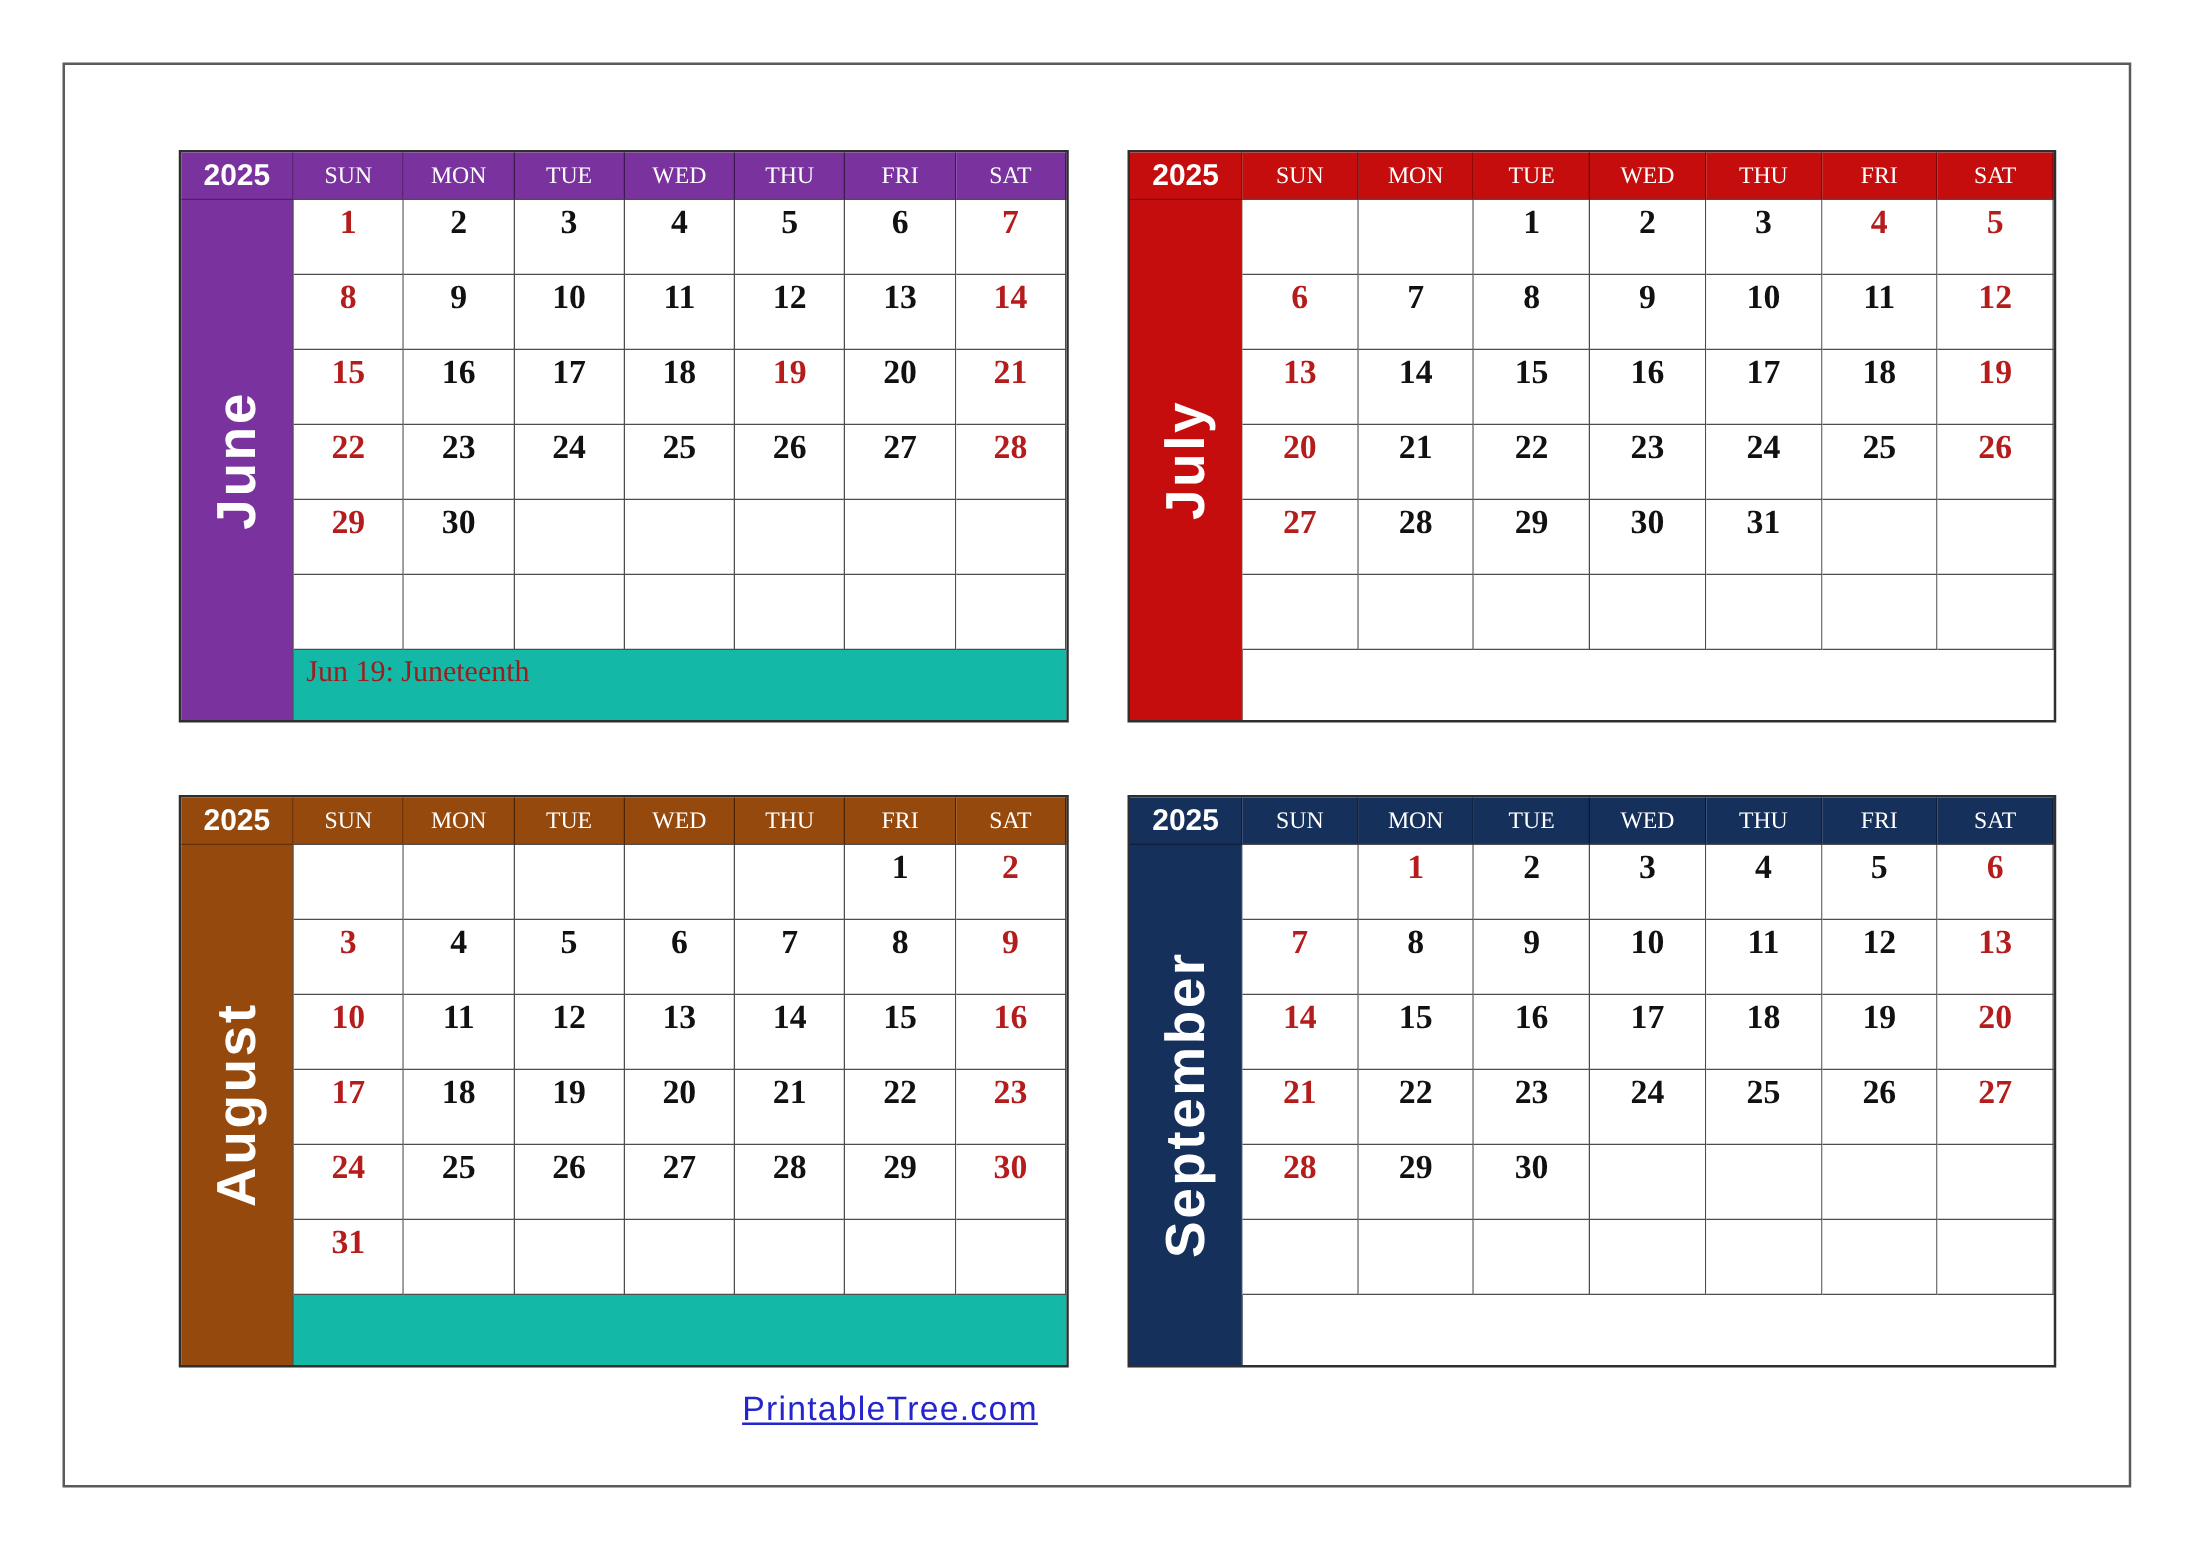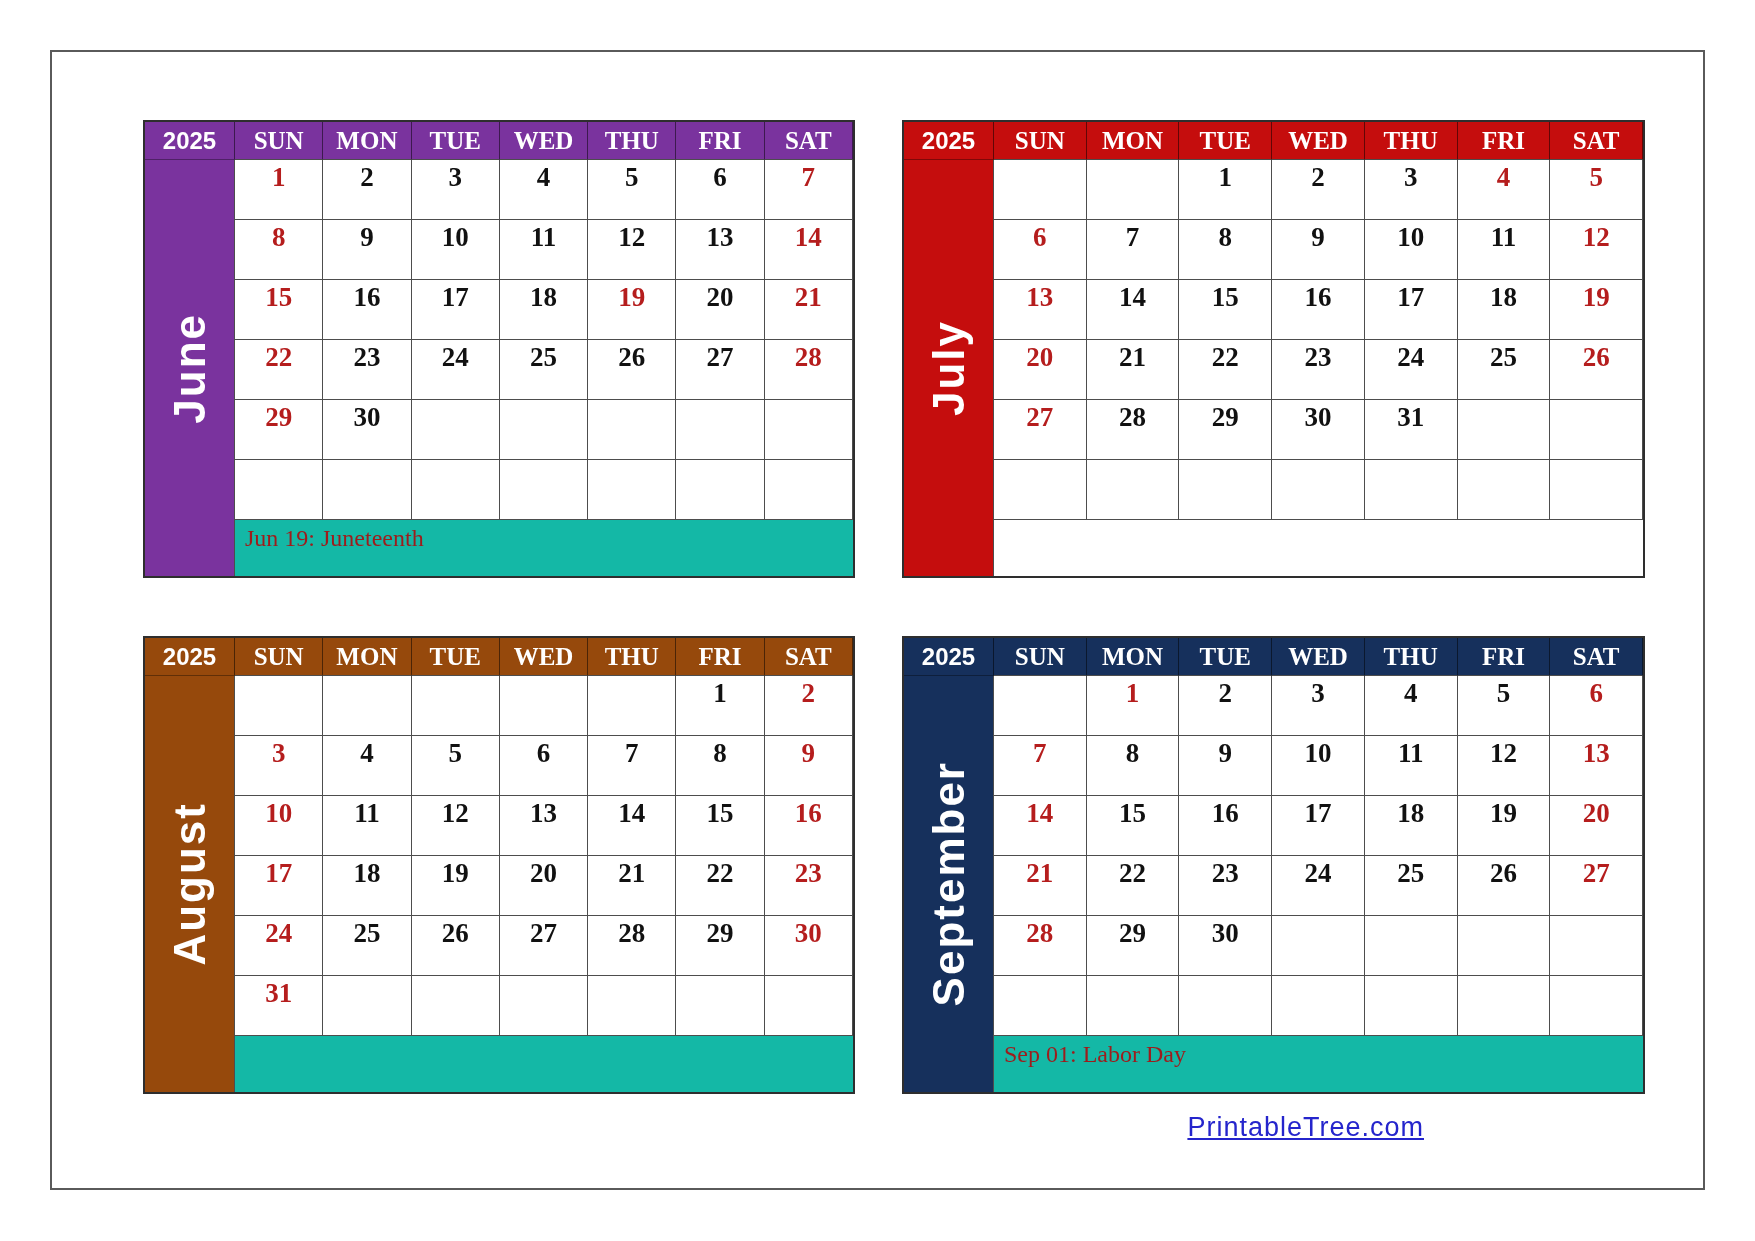--- a/index.html
+++ b/index.html
@@ -33,21 +33,21 @@
     background:var(--accent); color:#ffffff;
     display:flex; align-items:center; justify-content:center;
     font-weight:bold; font-size:24px; letter-spacing:0;
     border-right:1px solid rgba(0,0,0,.5);
     border-bottom:1px solid rgba(0,0,0,.35);
   }
   .wd-cell {
     grid-row:1;
     background:var(--accent); color:#ffffff;
     display:flex; align-items:center; justify-content:center;
-    font-family:"Liberation Serif", serif; font-weight:bold; font-size:25px;
+    font-family:"Liberation Serif", serif; font-weight:normal; font-size:19px;
     border-right:1px solid rgba(0,0,0,.5);
     border-bottom:1px solid var(--grid);
   }
   .sidebar {
     grid-column:1; grid-row:2 / 9;
     background:var(--accent);
     border-right:1px solid var(--grid);
     display:flex; align-items:center; justify-content:center;
   }
   .month-name {
@@ -64,21 +64,21 @@
   }
   .date-cell.red { color:#B51D1D; }
   .holiday-strip {
     grid-column:2 / 9; grid-row:8;
     background:#14b8a6;
     font-family:"Liberation Serif", serif; font-weight:normal; font-size:24px;
     color:#9E1C1C; text-align:left; padding:4px 0 0 10px; line-height:1.2;
   }
   
   .footer {
-    position:absolute; left:0; top:1112px; width:1424px; text-align:right;
+    position:absolute; left:0; top:1112px; width:1424px; text-align:center;
   }
   .footer a {
     font-family:"Liberation Sans", sans-serif; font-size:27px; letter-spacing:1px;
     color:#2525CC; text-decoration:underline; cursor:pointer;
   }
 </style>
 </head>
 <body>
 
 <div class="page-border"></div>
@@ -297,18 +297,17 @@
     <div class="date-cell"></div>
     <div class="date-cell"></div>
     <div class="date-cell"></div>
     <div class="date-cell"></div>
     <div class="date-cell"></div>
     <div class="date-cell"></div>
     <div class="date-cell"></div>
     <div class="date-cell"></div>
     <div class="date-cell"></div>
     <div class="date-cell"></div>
-    <div class="holiday-strip">Sep 01: Labor Day</div>
   </section>
 
 <div class="footer">
   <a href="#">PrintableTree.com</a>
 </div>
 
 </body></html>

